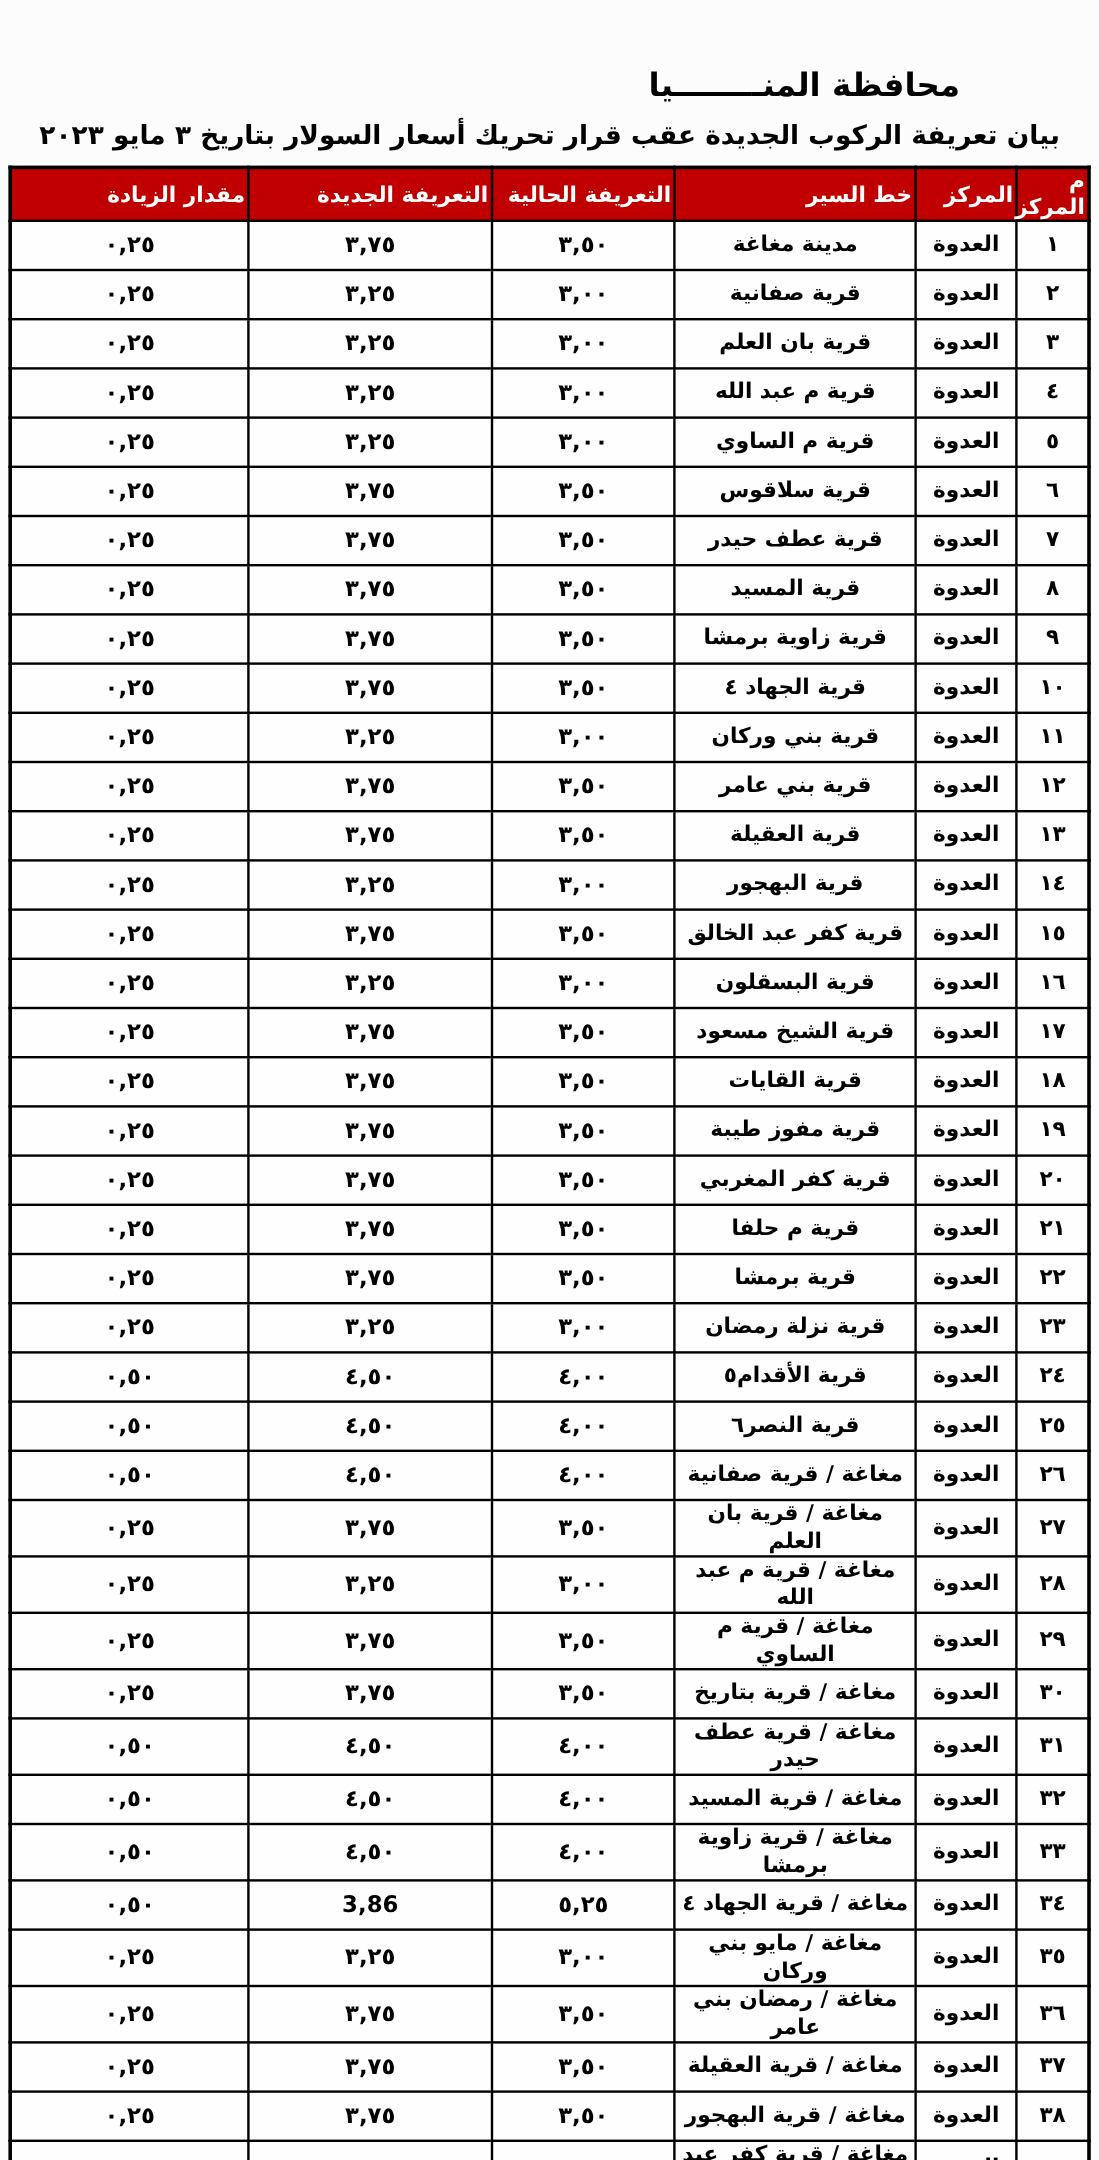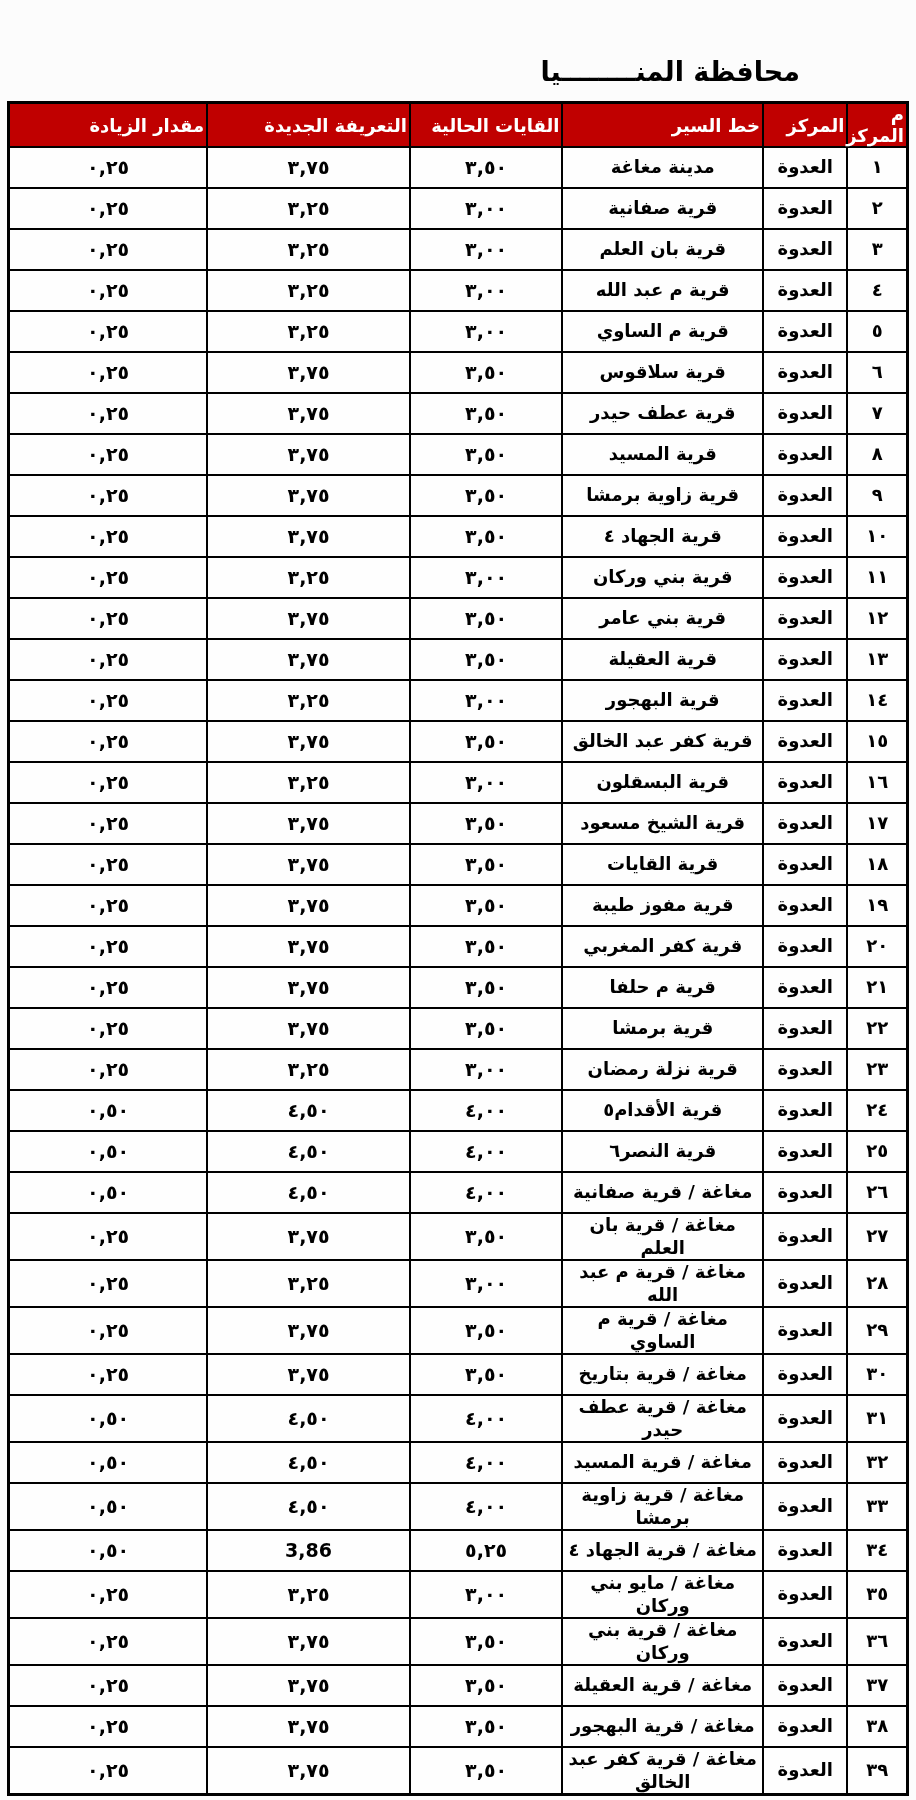--- a/index.html
+++ b/index.html
@@ -58,36 +58,37 @@
     font-size:19px;
   }
 </style>
 </head>
 <body>
 
 <div class="doc">
 
   <div class="gov-title">محافظة المنــــــــيا</div>
 
+  <div class="subtitle">بيان تعريفة الركوب الجديدة عقب قرار تحريك أسعار السولار بتاريخ ٣ مايو ٢٠٢٣</div>
 
   <table class="fare">
     <colgroup>
       <col style="width:60px">
       <col style="width:84px">
       <col style="width:200px">
       <col style="width:152px">
       <col style="width:202px">
       <col style="width:198px">
     </colgroup>
     <thead>
       <tr>
         <th>م المركز</th>
         <th>المركز</th>
         <th>خط السير</th>
-        <th>القايات الحالية</th>
+        <th>التعريفة الحالية</th>
         <th>التعريفة الجديدة</th>
         <th>مقدار الزيادة</th>
       </tr>
     </thead>
     <tbody id="fare-tbody">
   <tr>
     <td>١</td>
     <td>العدوة</td>
     <td>مدينة مغاغة</td>
     <td class="num">٣,٥٠</td>
@@ -397,21 +398,21 @@
     <td>العدوة</td>
     <td>مغاغة / مايو بني وركان</td>
     <td class="num">٣,٠٠</td>
     <td class="num">٣,٢٥</td>
     <td class="num">٠,٢٥</td>
   </tr>
 
   <tr>
     <td>٣٦</td>
     <td>العدوة</td>
-    <td>مغاغة / قرية بني وركان</td>
+    <td>مغاغة / رمضان بني عامر</td>
     <td class="num">٣,٥٠</td>
     <td class="num">٣,٧٥</td>
     <td class="num">٠,٢٥</td>
   </tr>
 
   <tr>
     <td>٣٧</td>
     <td>العدوة</td>
     <td>مغاغة / قرية العقيلة</td>
     <td class="num">٣,٥٠</td>

